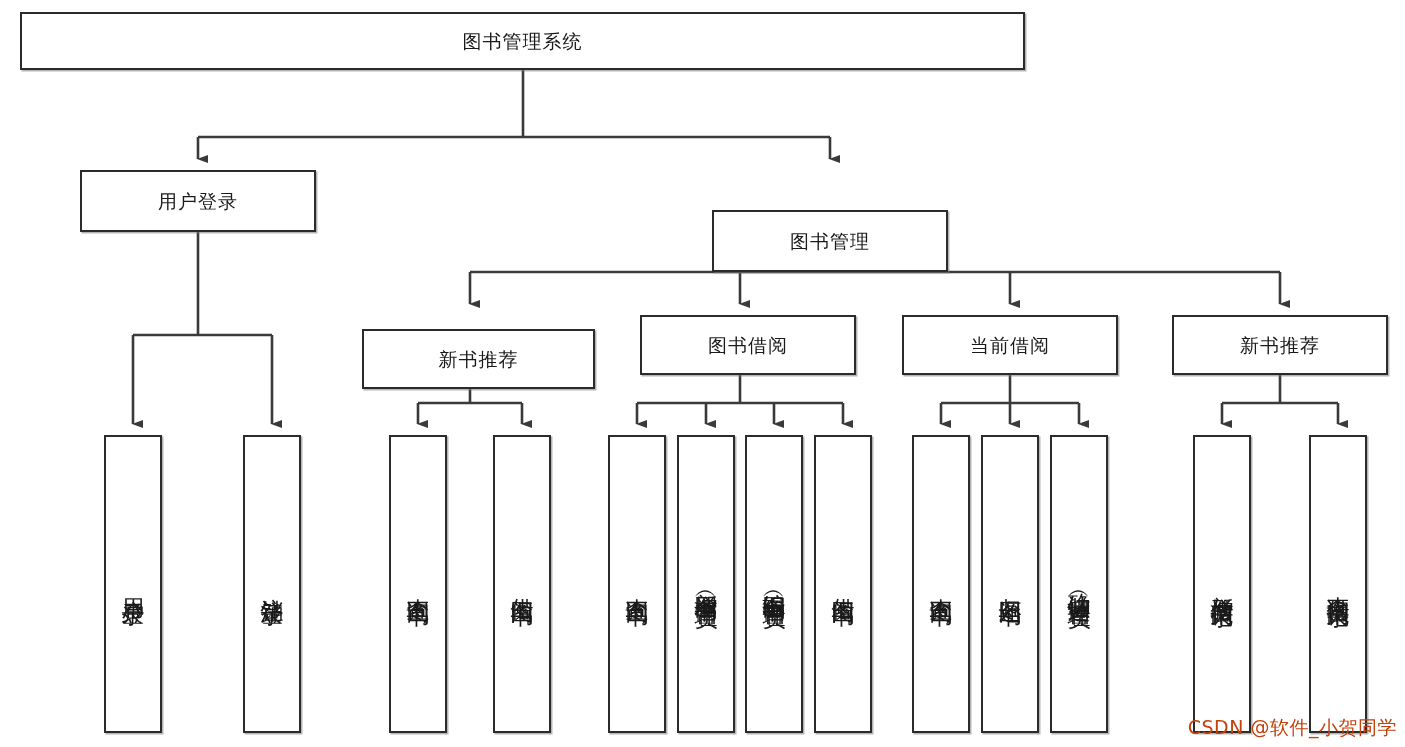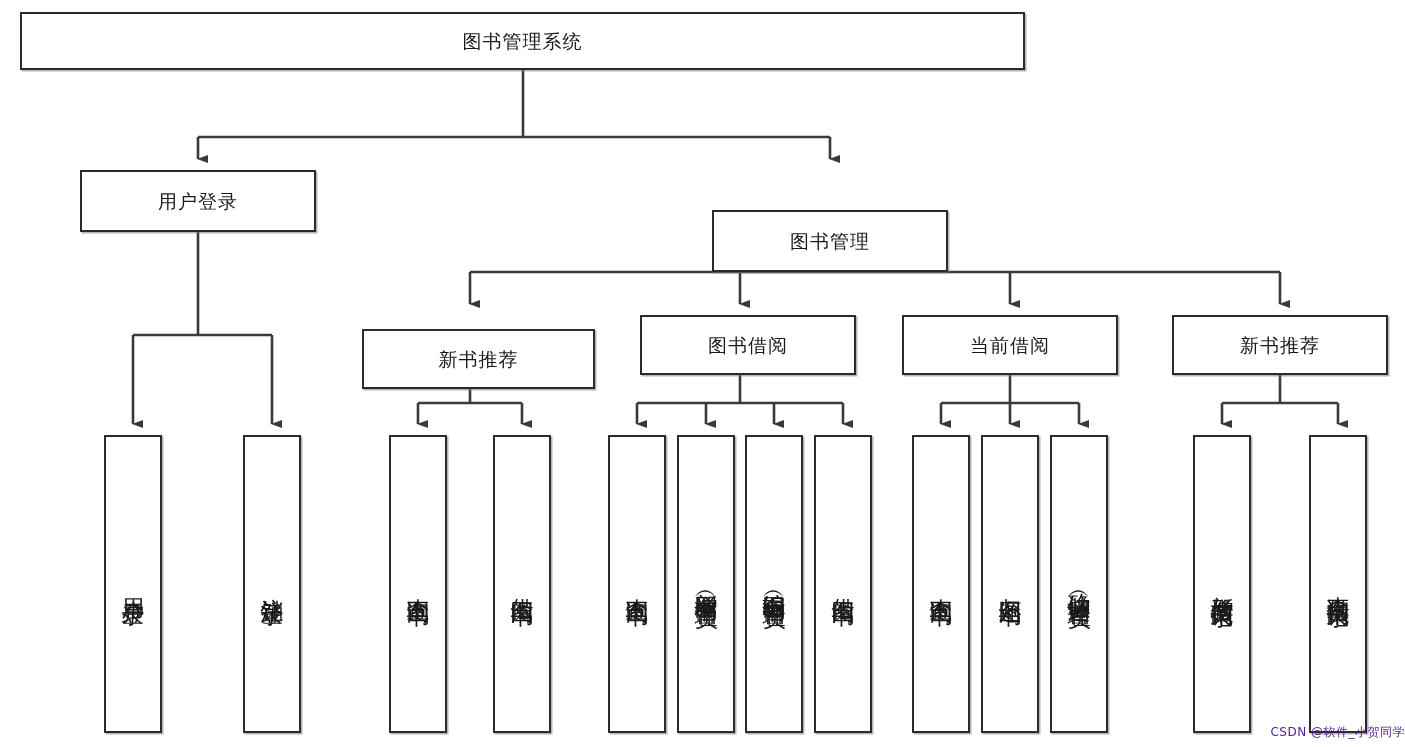--- a/index.html
+++ b/index.html
@@ -45,24 +45,24 @@
     text-orientation: upright;
     font-size: 23px;
     line-height: 1.25;
     letter-spacing: 2px;
     padding: 4px 0;
     text-align: center;
     white-space: nowrap;
   }
   .watermark {
     position: absolute;
-    right: 0;
+    right: 8px;
     bottom: 6px;
-    font-size: 12px;
-    color: #4c1d95;
+    font-size: 19px;
+    color: #c2410c;
     letter-spacing: 0.5px;
     white-space: nowrap;
   }
 </style>
 </head>
 <body>
 
 <div id="canvas">
 
   <svg id="edges" viewBox="0 0 1405 747" xmlns="http://www.w3.org/2000/svg">

